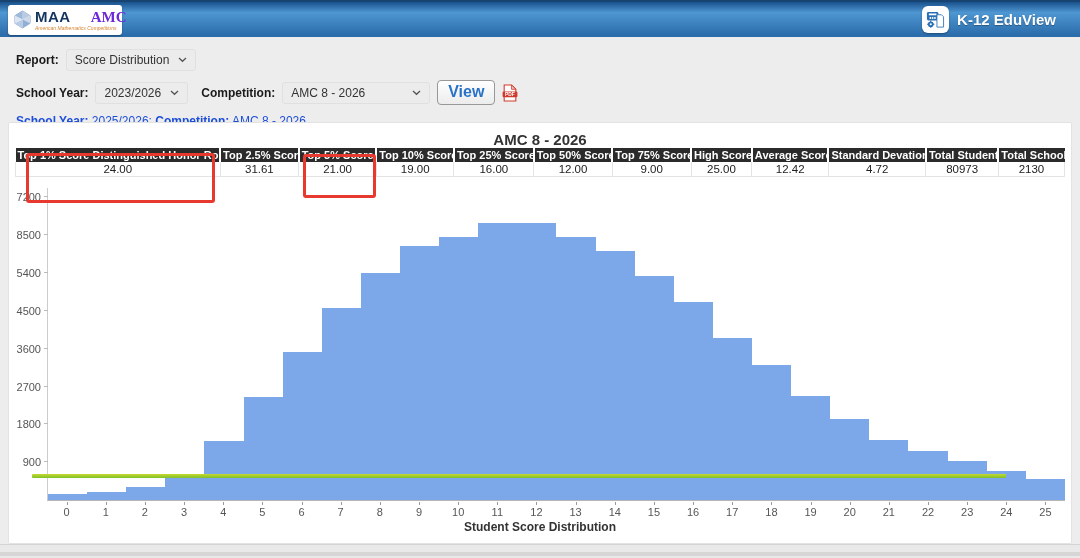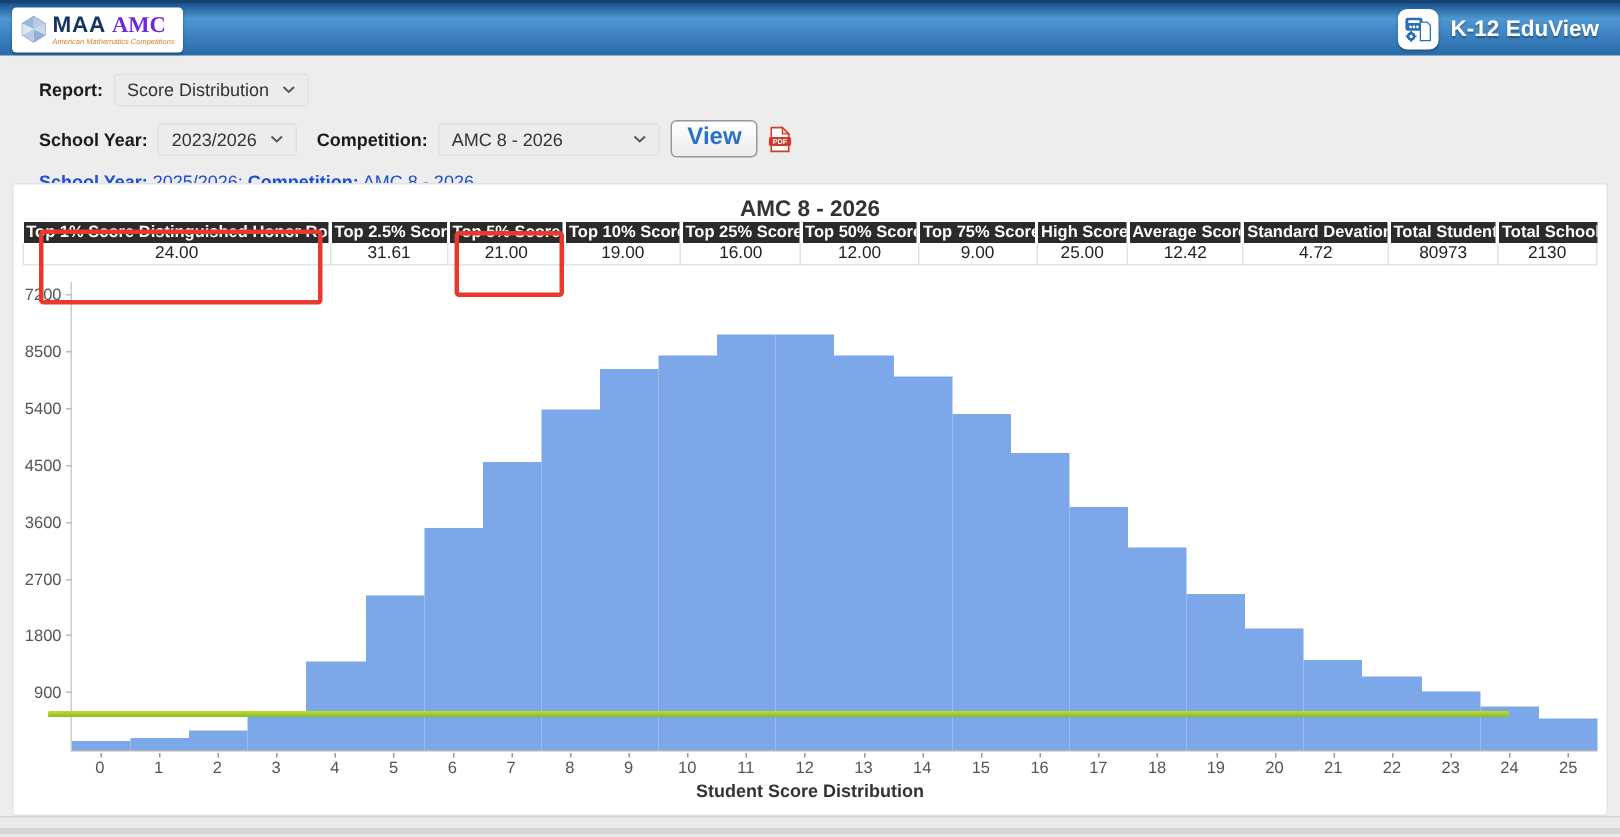--- a/index.html
+++ b/index.html
@@ -12,33 +12,33 @@
   .topbar {
     height:37px; background:linear-gradient(#19518c,#4e97d2 30%,#2b6cab 95%);
     border-top:2px solid #16436f; display:flex; align-items:center; justify-content:space-between;
   }
   .logo {
     margin-left:8px; width:114px; height:30px; background:#fff; border-radius:3px;
     display:flex; align-items:center; padding:2px 5px; gap:3px; box-shadow:0 1px 2px rgba(0,0,0,.35);
     cursor:pointer;
   }
   .logo-text { display:flex; flex-direction:column; line-height:1; }
-  .logo-row { display:flex; gap:4px; align-items:baseline; }
+  .logo-row { display:flex; gap:20px; align-items:baseline; }
   .logo-maa { font-weight:bold; font-size:15px; color:#14355f; letter-spacing:.5px; }
   .logo-amc { font-family:"Liberation Serif", serif; font-size:15px; color:#6d28d9; font-weight:bold; }
   .logo-tagline { font-size:5px; color:#d9822b; font-style:italic; margin-top:1px; white-space:nowrap; }
-  .appid { display:flex; align-items:center; gap:8px; margin-right:14px; }
+  .appid { display:flex; align-items:center; gap:8px; margin-right:24px; }
   .appicon {
     width:27px; height:27px; background:#fff; border-radius:6px;
     display:flex; align-items:center; justify-content:center; box-shadow:0 1px 2px rgba(0,0,0,.3);
   }
   .apptitle { color:#fff; font-weight:bold; font-size:15px; text-shadow:0 1px 1px rgba(0,0,0,.3); }
 
   
-  .controls { padding:12px 0 0 26px; }
+  .controls { padding:12px 0 0 16px; }
   .ctl-row { display:flex; align-items:center; gap:7px; margin-bottom:9px; font-size:12px; color:#1a1a1a; }
   .lbl { font-weight:bold; }
   .select {
     background:#ececec; border:1px solid #e0e0e0; border-radius:3px; padding:3px 8px;
     display:flex; align-items:center; gap:9px; font-size:12px; color:#333; cursor:pointer;
   }
   .select.wide { width:148px; justify-content:space-between; }
   .view-btn {
     border:1px solid #989898; border-radius:4px; background:linear-gradient(#ffffff,#ececec);
     color:#2a72c8; font-weight:bold; font-size:16px; padding:2px 10px 3px; cursor:pointer;

